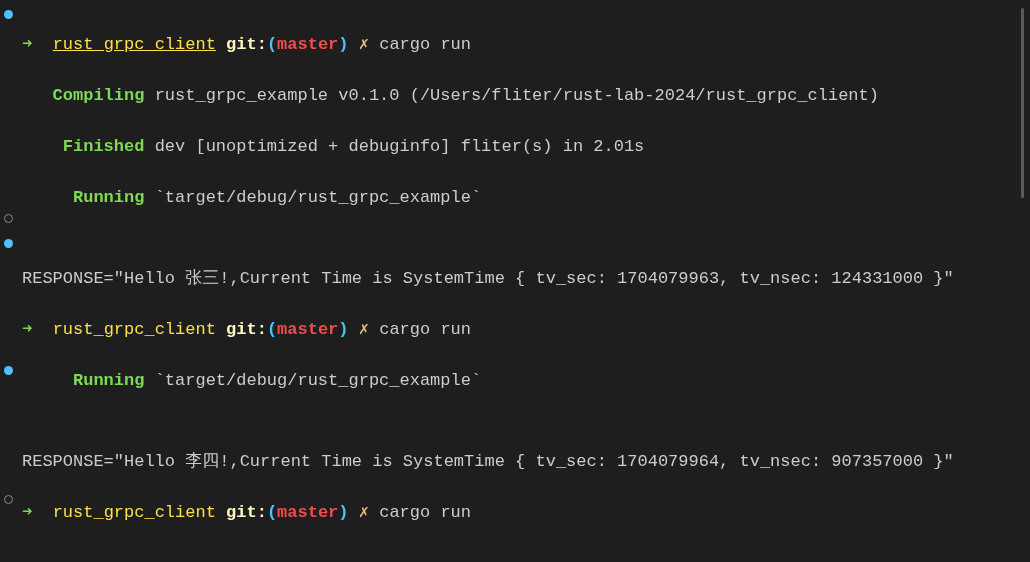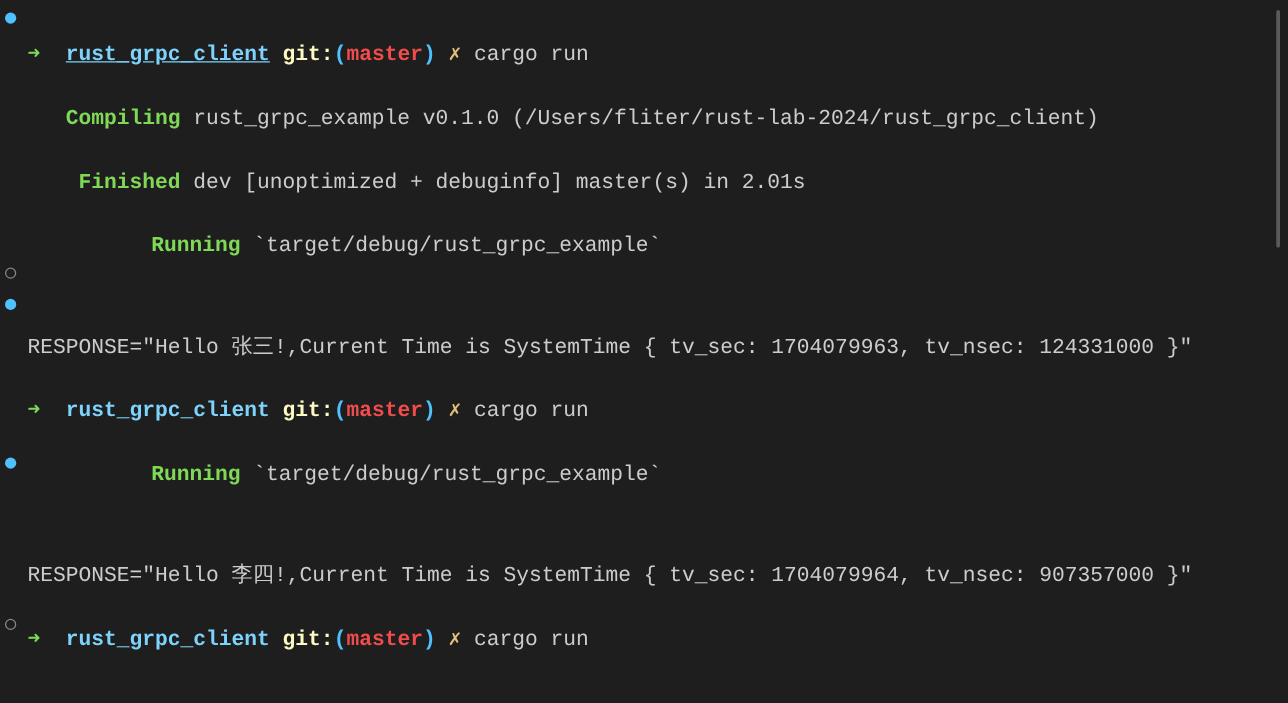--- a/index.html
+++ b/index.html
@@ -46,22 +46,22 @@
       white-space: pre-wrap;
       word-break: break-all;
     }
     .line {
       display: block;
     }
     .arrow {
       color: #7fd956;
     }
     .dir {
-      color: #7dd3fc;
-      font-weight: bold;
+      color: #fde047;
+      font-weight: normal;
     }
     .dir-underline {
       text-decoration: underline;
     }
     .git-label {
       color: #fef9c3;
       font-weight: bold;
     }
     .paren {
       color: #4fc1ff;
@@ -83,21 +83,20 @@
       color: #7fd956;
       font-weight: bold;
     }
     .status-finished {
       color: #7fd956;
       font-weight: bold;
     }
     .status-running {
       color: #7fd956;
       font-weight: bold;
-      margin-left: 48px;
     }
     .output {
       color: #cccccc;
       margin-top: 30px;
     }
     .scroll-line {
       position: absolute;
       right: 6px;
       top: 8px;
       width: 3px;
@@ -115,21 +114,21 @@
   <span class="gutter-dot dot-filled" style="top:239px"></span>
   <span class="gutter-dot dot-filled" style="top:366px"></span>
   <span class="gutter-dot dot-hollow" style="top:495px"></span>
 </div>
 
 <div class="scroll-line"></div>
 
 <div class="content">
 <span class="line"><span class="arrow">➜</span>  <span class="dir dir-underline">rust_grpc_client</span> <span class="git-label">git:</span><span class="paren">(</span><span class="branch">master</span><span class="paren">)</span> <span class="dirty">✗</span> <span class="cmd">cargo run</span></span>
 <span class="line">   <span class="status-compiling">Compiling</span> <span class="output">rust_grpc_example v0.1.0 (/Users/fliter/rust-lab-2024/rust_grpc_client)</span></span>
-<span class="line">    <span class="status-finished">Finished</span> <span class="output">dev [unoptimized + debuginfo] master(s) in 2.01s</span></span>
+<span class="line">    <span class="status-finished">Finished</span> <span class="output">dev [unoptimized + debuginfo] fliter(s) in 2.01s</span></span>
 <span class="line">     <span class="status-running">Running</span> <span class="output">`target/debug/rust_grpc_example`</span></span>
 <span class="line output">RESPONSE="Hello 张三!,Current Time is SystemTime { tv_sec: 1704079963, tv_nsec: 124331000 }"</span>
 <span class="line"><span class="arrow">➜</span>  <span class="dir">rust_grpc_client</span> <span class="git-label">git:</span><span class="paren">(</span><span class="branch">master</span><span class="paren">)</span> <span class="dirty">✗</span> <span class="cmd">cargo run</span></span>
 <span class="line">     <span class="status-running">Running</span> <span class="output">`target/debug/rust_grpc_example`</span></span>
 <span class="line output">RESPONSE="Hello 李四!,Current Time is SystemTime { tv_sec: 1704079964, tv_nsec: 907357000 }"</span>
 <span class="line"><span class="arrow">➜</span>  <span class="dir">rust_grpc_client</span> <span class="git-label">git:</span><span class="paren">(</span><span class="branch">master</span><span class="paren">)</span> <span class="dirty">✗</span> <span class="cmd">cargo run</span></span>
 
 
 
 

